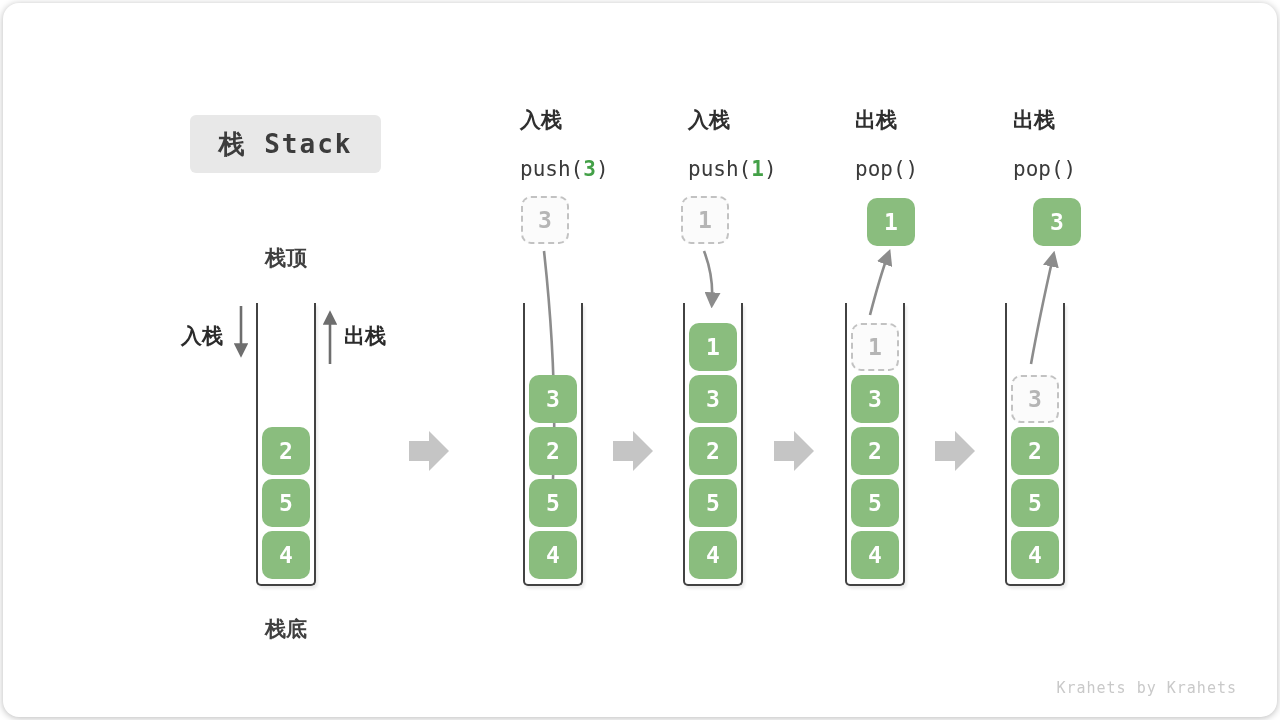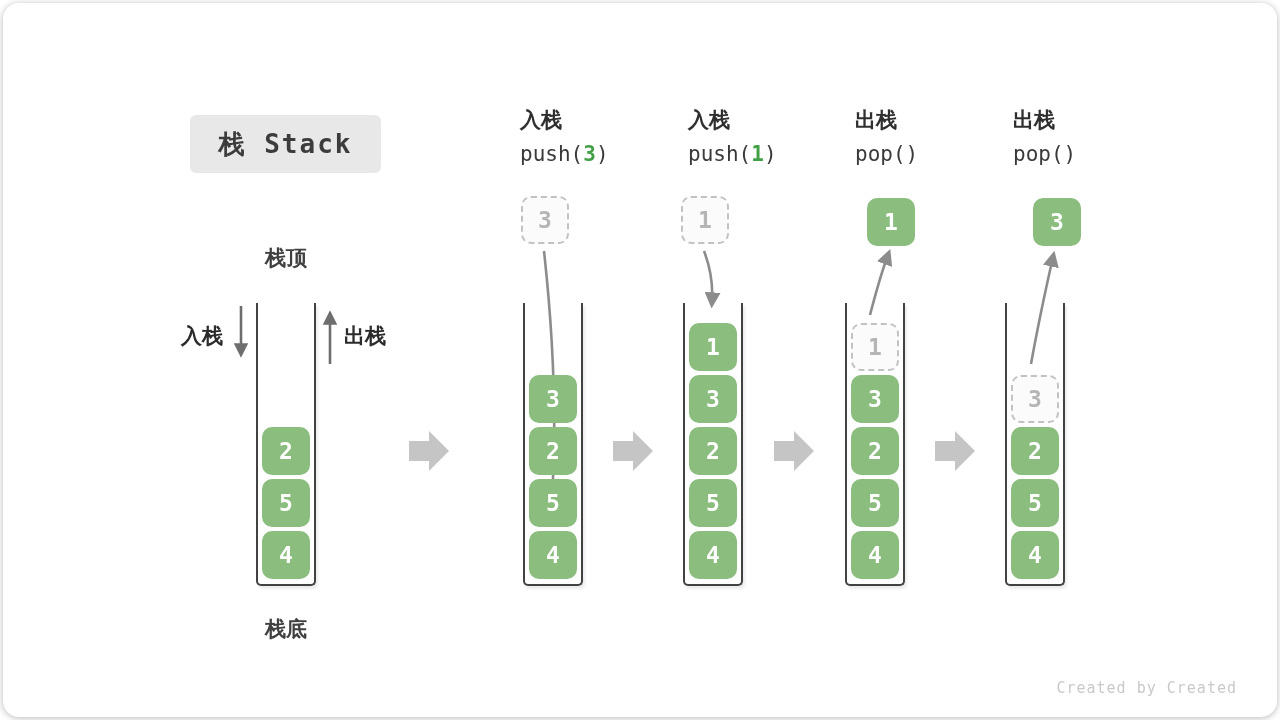--- a/index.html
+++ b/index.html
@@ -9,21 +9,21 @@
         border-radius:16px;box-shadow:0 1px 7px rgba(0,0,0,.28);}
   .canvas{position:absolute;inset:0;}
 
   .title-box{position:absolute;left:187px;top:112px;width:191px;height:58px;background:#e8e8e8;
              border-radius:6px;display:flex;align-items:center;justify-content:center;
              font-family:"DejaVu Sans Mono",monospace;font-weight:600;font-size:26px;color:#3c3c3c;
              letter-spacing:2px;}
 
   .col-header{position:absolute;color:#2f2f2f;}
   .col-header .op{font-size:21px;font-weight:700;}
-  .col-header .code{margin-top:8px;font-family:"DejaVu Sans Mono",monospace;font-size:21px;color:#3a3a3a;}
+  .col-header .code{margin-top:23px;font-family:"DejaVu Sans Mono",monospace;font-size:21px;color:#3a3a3a;}
   .col-header .code .hl{color:#43a047;font-weight:700;}
 
   .ucontainer{position:absolute;width:60px;height:283px;top:300px;box-sizing:border-box;
               border:2px solid #424242;border-top:none;border-radius:0 0 5px 5px;
               background:transparent;box-shadow:2px 3px 3px rgba(0,0,0,.08);}
 
   .cell{position:absolute;width:48px;height:48px;border-radius:10px;box-sizing:border-box;
         display:flex;align-items:center;justify-content:center;
         font-family:"DejaVu Sans Mono",monospace;font-weight:700;font-size:23px;}
   .cell.solid{background:#8abd7e;color:#ffffff;}
@@ -128,17 +128,17 @@
       <div class="cell solid" style="left:848px;top:424px;">2</div>
       <div class="cell solid" style="left:848px;top:476px;">5</div>
       <div class="cell solid" style="left:848px;top:528px;">4</div>
 
       <div class="cell solid" style="left:1030px;top:195px;">3</div>
       <div class="cell dashed" style="left:1008px;top:372px;">3</div>
       <div class="cell solid" style="left:1008px;top:424px;">2</div>
       <div class="cell solid" style="left:1008px;top:476px;">5</div>
       <div class="cell solid" style="left:1008px;top:528px;">4</div>
 
-      <div class="watermark">Created by Created</div>
+      <div class="watermark">Krahets by Krahets</div>
 
     </div>
   </div>
 </div>
 
 </body></html>

